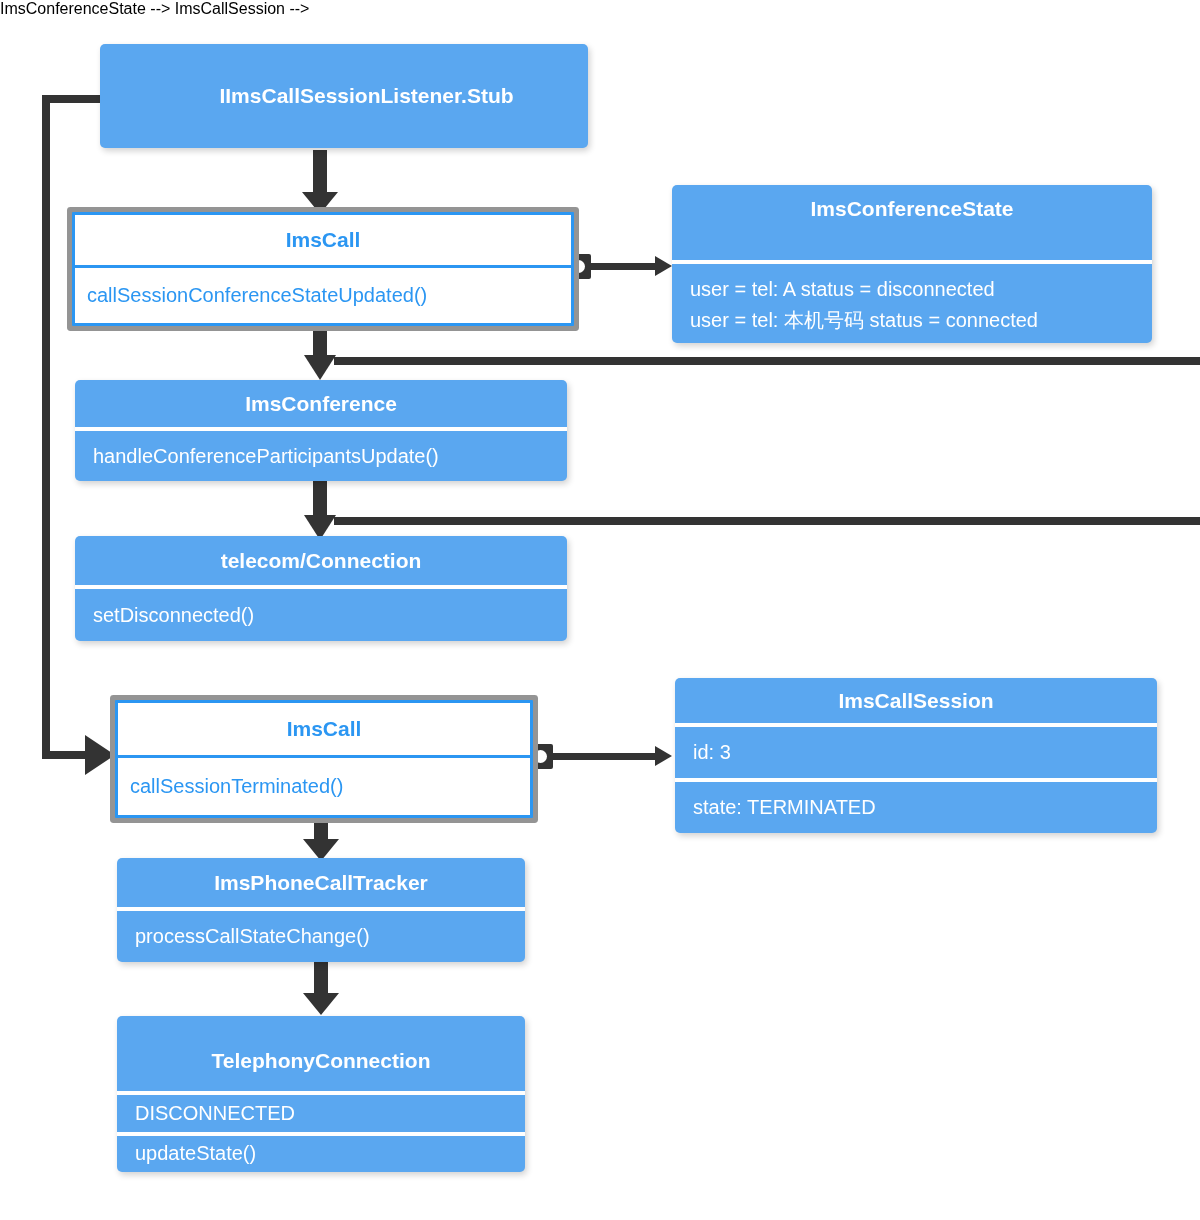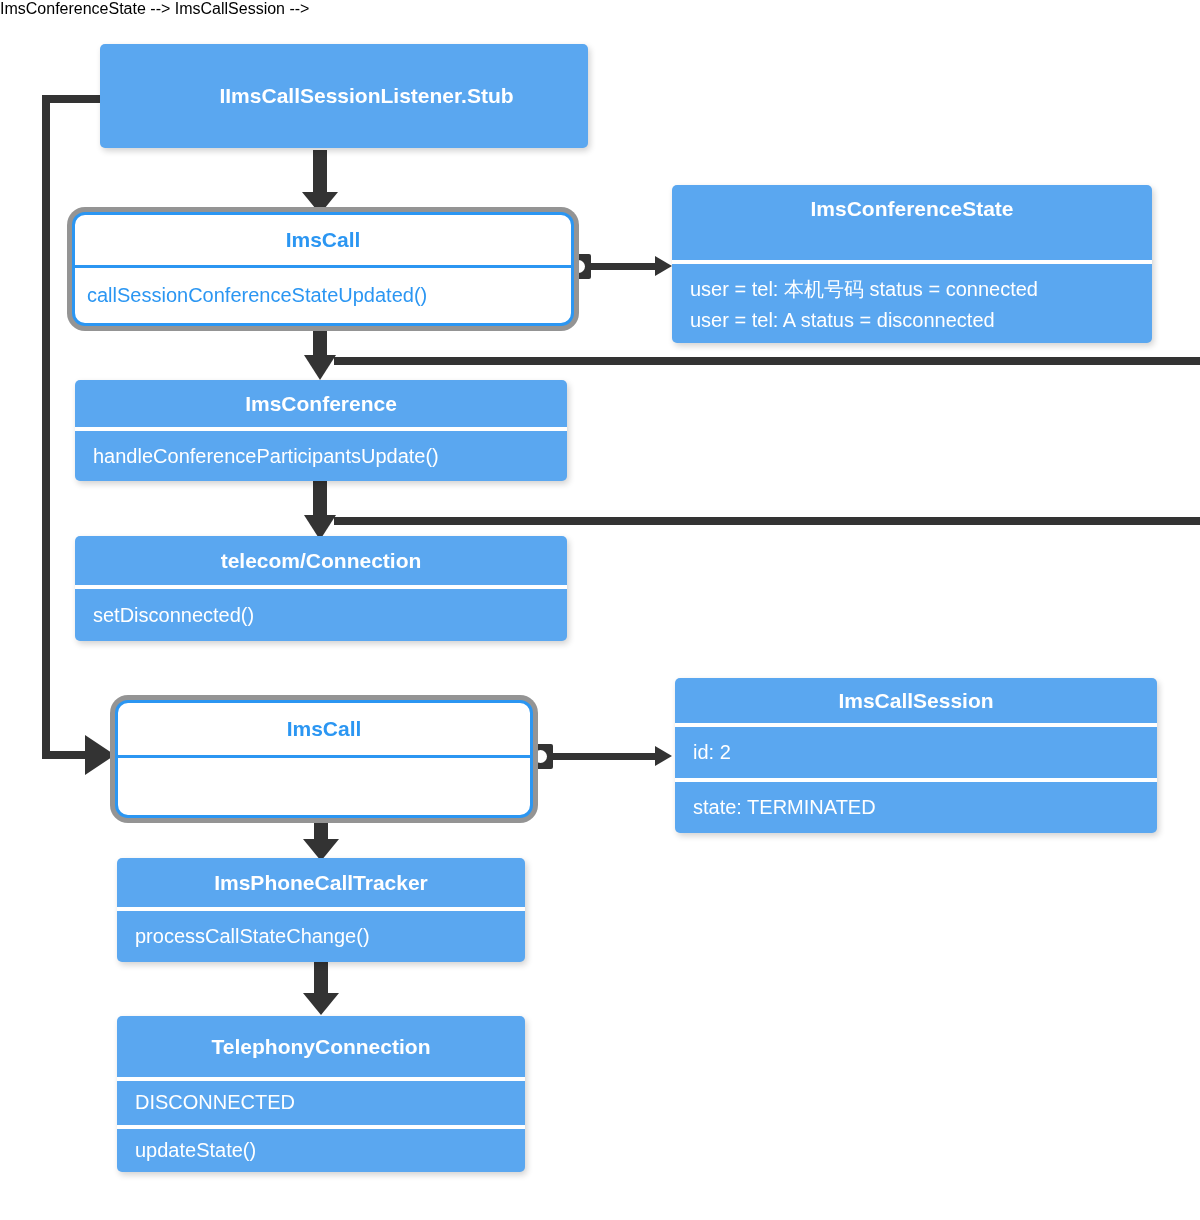--- a/index.html
+++ b/index.html
@@ -21,21 +21,21 @@
   
   .bluebox{position:absolute;background:#5aa7f0;border-radius:5px;color:#ffffff;
     display:flex;flex-direction:column;box-shadow:2px 3px 6px rgba(0,0,0,0.18);}
   .bluebox .btitle{flex:0 0 auto;display:flex;align-items:center;justify-content:center;
     font-weight:bold;font-size:21px;}
   .bluebox .brow{flex:1 1 auto;display:flex;align-items:center;
     font-size:20px;padding-left:18px;border-top:4px solid #ffffff;}
   .bluebox .bbody{flex:1 1 auto;border-top:4px solid #ffffff;
     font-size:20px;padding:10px 10px 0 18px;line-height:31px;}
   
-  .whitebox{position:absolute;background:#ffffff;border:3px solid #2b96f2;border-radius:13px;
+  .whitebox{position:absolute;background:#ffffff;border:3px solid #2b96f2;border-radius:1px;
     color:#2b96f2;display:flex;flex-direction:column;box-shadow:0 0 0 5px #949494;}
   .whitebox .wtitle{flex:0 0 auto;display:flex;align-items:center;justify-content:center;
     font-weight:bold;font-size:21px;border-bottom:3px solid #2b96f2;}
   .whitebox .wrow{flex:1 1 auto;display:flex;align-items:center;font-size:20px;padding-left:12px;}
 </style>
 </head>
 <body>
 
 <div class="canvas">
 
@@ -91,55 +91,56 @@
   
   <div class="whitebox" style="left:72px;top:212px;width:496px;height:108px;">
     <div class="wtitle" style="height:50px;">ImsCall</div>
     <div class="wrow">callSessionConferenceStateUpdated()</div>
   </div>
 
   
   <div class="bluebox" style="left:672px;top:185px;width:480px;height:158px;gap:27px;">
     <div class="btitle" style="height:48px;">ImsConferenceState</div>
     <div class="bbody">
+      <div>user = tel: A status = disconnected</div>
       <div>user = tel: 本机号码 status = connected</div>
-      <div>user = tel: A status = disconnected</div>
     </div>
   </div>
 
   
   <div class="bluebox" style="left:75px;top:380px;width:492px;height:101px;">
     <div class="btitle" style="height:47px;">ImsConference</div>
     <div class="brow">handleConferenceParticipantsUpdate()</div>
   </div>
 
   
   <div class="bluebox" style="left:75px;top:536px;width:492px;height:105px;">
     <div class="btitle" style="height:49px;">telecom/Connection</div>
     <div class="brow">setDisconnected()</div>
   </div>
 
   
   <div class="whitebox" style="left:115px;top:700px;width:412px;height:112px;">
     <div class="wtitle" style="height:52px;">ImsCall</div>
+    <div class="wrow">callSessionTerminated()</div>
   </div>
 
   
   <div class="bluebox" style="left:675px;top:678px;width:482px;height:155px;">
     <div class="btitle" style="height:45px;">ImsCallSession</div>
-    <div class="brow">id: 2</div>
+    <div class="brow">id: 3</div>
     <div class="brow">state: TERMINATED</div>
   </div>
 
   
   <div class="bluebox" style="left:117px;top:858px;width:408px;height:104px;">
     <div class="btitle" style="height:49px;border-radius:11px;">ImsPhoneCallTracker</div>
     <div class="brow">processCallStateChange()</div>
   </div>
 
   
   <div class="bluebox" style="left:117px;top:1016px;width:408px;height:156px;">
-    <div class="btitle" style="height:61px;">TelephonyConnection</div>
+    <div class="btitle" style="height:61px;margin-top:14px;">TelephonyConnection</div>
     <div class="brow">DISCONNECTED</div>
     <div class="brow">updateState()</div>
   </div>
 
 </div>
 
 </body></html>

